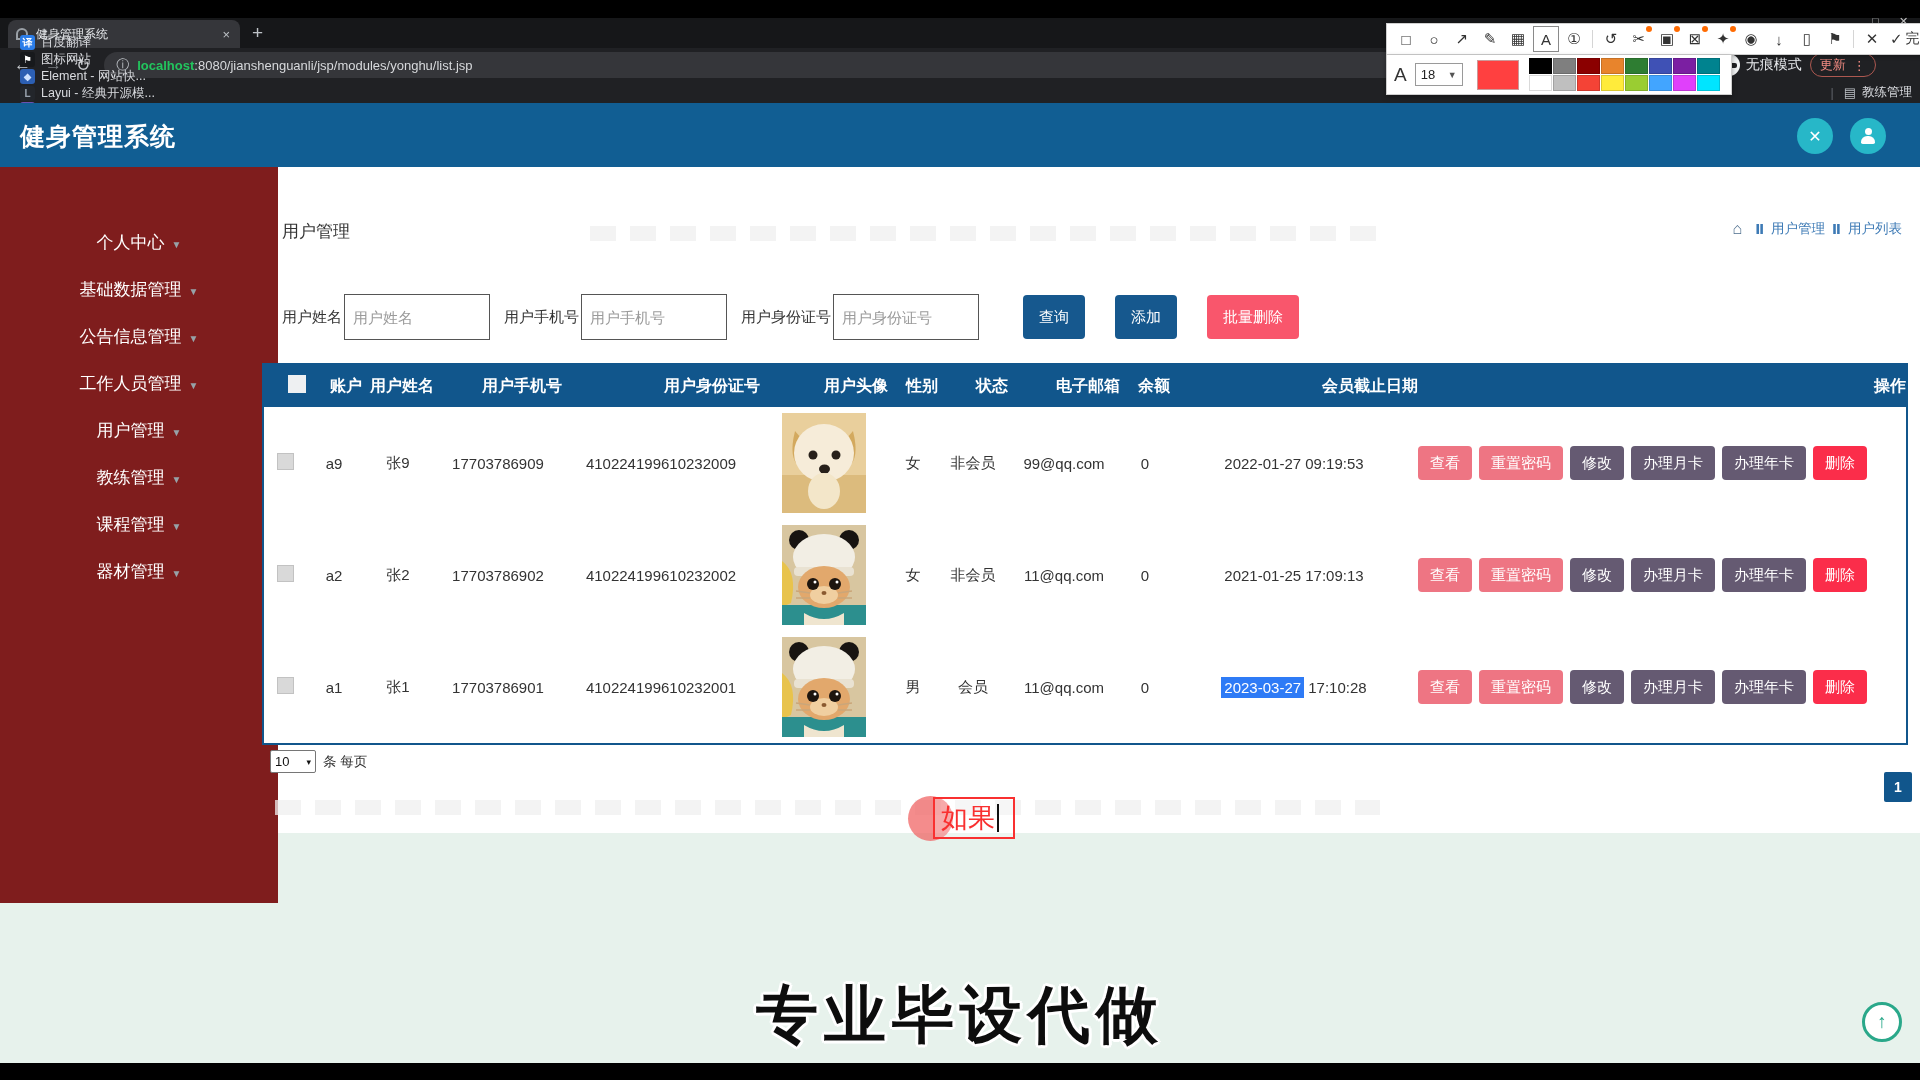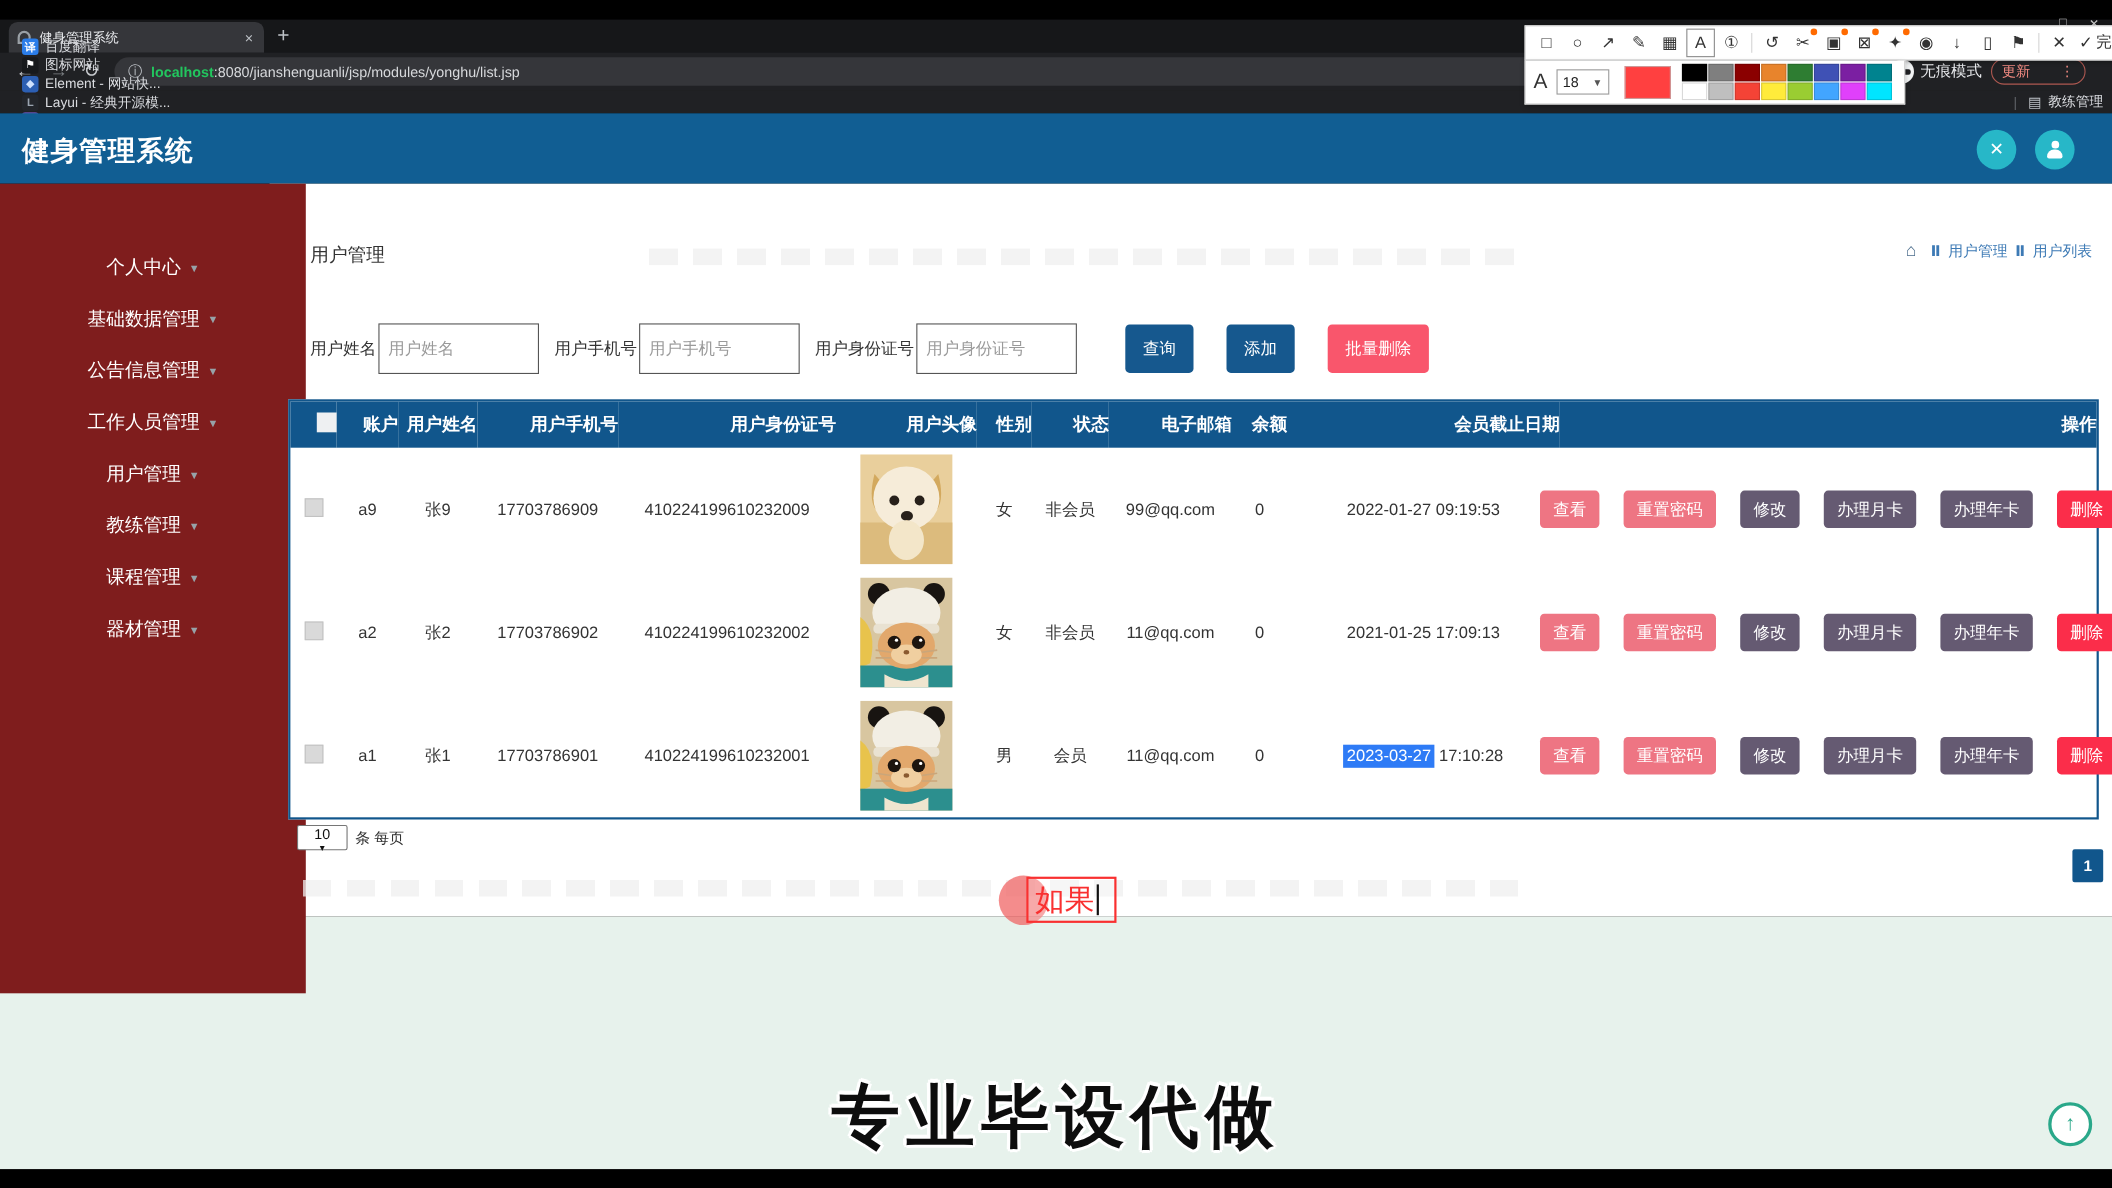--- a/index.html
+++ b/index.html
@@ -24,21 +24,21 @@
   .navic.dim { color:#7b7f83; }
   #omni { margin-left:14px; width:1580px; height:26px; background:#35363a; border-radius:13px;
     display:flex; align-items:center; padding:0 12px; color:#e8eaed; font-size:13px; }
   #omni .info { color:#bdc1c6; margin-right:8px; font-size:13px; }
   #omni .host { color:#22c55e;font-weight:bold; } #omni .path { color:#d7d9dc; }
   .rightic { color:#c6c9cd; font-size:15px; margin-left:10px; }
   #incog { display:flex; align-items:center; color:#e8eaed; font-size:14px; margin-left:10px; }
   #incog .badge { width:22px; height:22px; background:#f1f3f4; border-radius:50%; margin-right:6px; position:relative; }
   #incog .badge::after { content:""; position:absolute; left:3px; top:9px; width:16px; height:5px; background:#202124; border-radius:2px; }
   #updpill { margin-left:8px; border:1px solid #ad5850; border-radius:13px; height:24px;
-    display:flex; align-items:center; padding:0 9px; color:#f28b82; font-size:13px;gap:20px; }
+    display:flex; align-items:center; padding:0 9px; color:#f28b82; font-size:13px; }
   #updpill .dots { margin-left:7px; color:#f28b82; }
 
   #bmbar { position:absolute; left:0; top:64px; width:1920px; height:21px; background:#202124;
     display:flex; align-items:center; color:#dadce0; font-size:12.5px; }
   .bm { display:flex; align-items:center; margin-left:20px; white-space:nowrap; }
   .bm .bico { width:15px; height:15px; border-radius:3px; margin-right:6px; display:flex; align-items:center;
     justify-content:center; font-size:10px; font-weight:bold; }
   #rlist { position:absolute; right:8px; top:2px; display:flex; align-items:center; color:#dadce0; font-size:12.5px; }
   #rlist .ric { margin-right:6px; color:#bdc1c6; font-size:13px; }
   #rlist .sep { color:#5f6368; margin-right:10px; }
@@ -101,30 +101,30 @@
 
   #usertable { position:absolute; left:262px; top:363px; width:1646px; height:382px;
     border:2px solid #11568c; background:#fff; z-index:5; }
   table { border-collapse:collapse; width:100%; table-layout:fixed; }
   thead th { background:#11568c; color:#fff; font-size:16px; height:42px; font-weight:bold; text-align:right; }
   tbody td { height:112px; text-align:center; font-size:15px; color:#333; vertical-align:middle; }
   .cb { display:inline-block; width:17px; height:17px; background:#d9d9d9; border:1px solid #c2c2c2; }
   .cbh { display:inline-block; width:18px; height:18px; background:#eef0f2; }
   .avatar-wrap { display:flex; justify-content:center; }
   .hl { background:#2e7bf6; color:#fff; padding:2px 3px; }
-  .acts { display:flex; gap:22px; justify-content:center; }
+  .acts { display:flex; gap:7px; }
   .abtn { height:34px; border:none; border-radius:4px; color:#fff; font-size:15px; padding:0 12px;
     white-space:nowrap; font-family:inherit; }
   .abtn.pink { background:#ee7583; }
   .abtn.purple { background:#655a72; }
   .abtn.red { background:#fb2d4a; }
 
   #pagerow { position:absolute; left:270px; top:750px; display:flex; align-items:center; z-index:5; }
   #psel { width:46px; height:23px; border:1px solid #767676; border-radius:2px; background:#fff;
-    display:flex; align-items:center; justify-content:space-between; padding:0 4px; font-size:13px; color:#111;flex-direction:column; }
+    display:flex; align-items:center; justify-content:space-between; padding:0 4px; font-size:13px; color:#111; }
   #psel .car { font-size:9px; }
   #ptext { font-size:13.5px; color:#333; margin-left:7px; }
   #pageone { position:absolute; left:1884px; top:772px; width:28px; height:30px; background:#11568c;
     color:#fff; font-size:14px; font-weight:bold; display:flex; align-items:center; justify-content:center;
     border-radius:2px; z-index:5; }
 
   #anno-circle { position:absolute; left:908px; top:796px; width:45px; height:45px; border-radius:50%;
     background:rgba(240,95,95,.72); z-index:20; }
   #anno-box { position:absolute; left:933px; top:797px; width:82px; height:42px; border:2px solid #f93030;
     display:flex; align-items:center; padding-left:6px; z-index:21; background:rgba(255,255,255,.25); }

